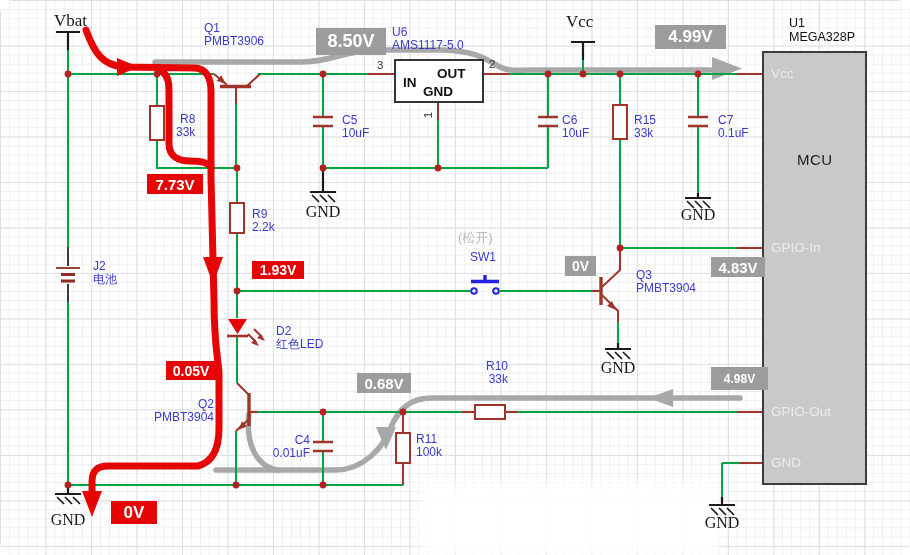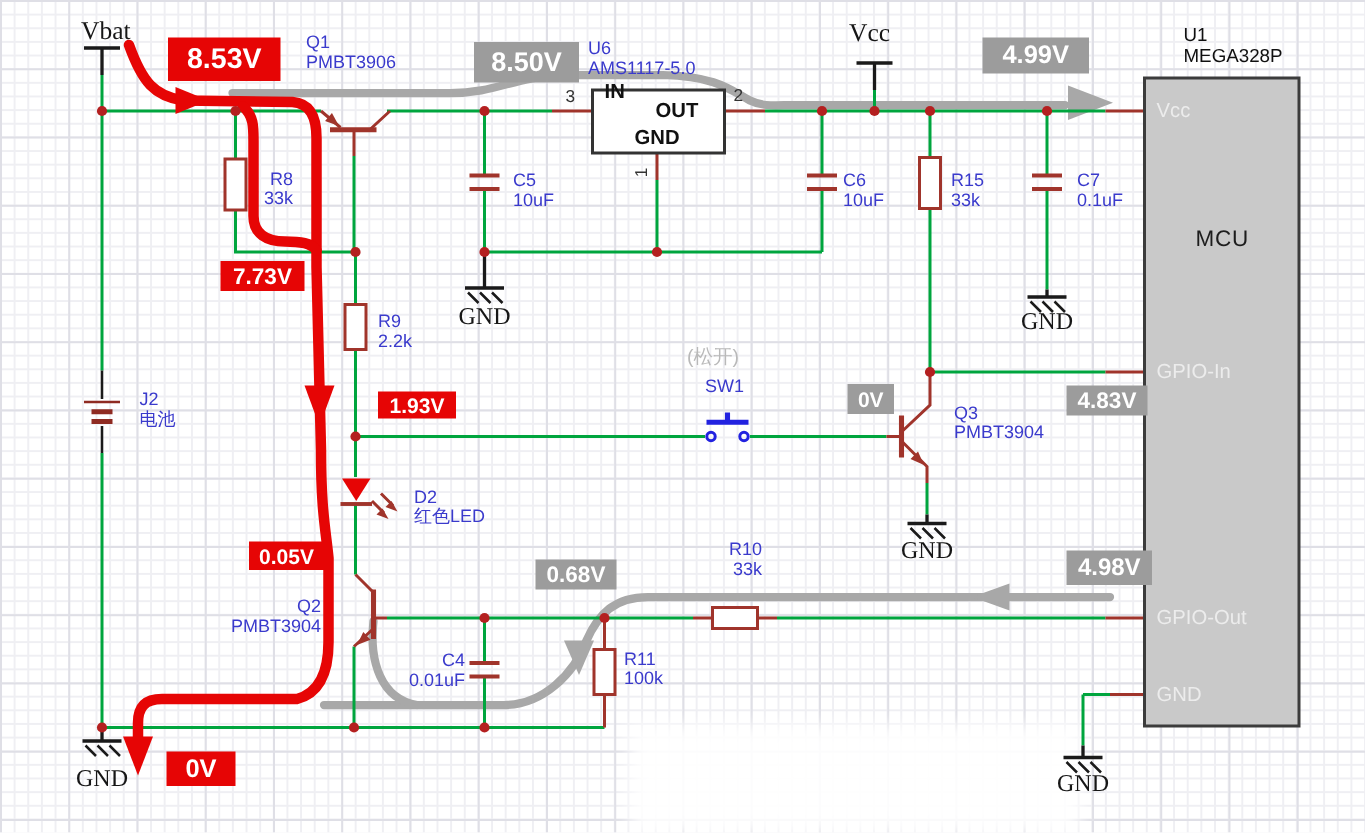--- a/index.html
+++ b/index.html
@@ -11,20 +11,21 @@
   #canvas{
     position:relative;width:910px;height:555px;overflow:hidden;
     background-color:#ffffff;
     background-image:
       linear-gradient(#dfdfe6 1px, transparent 1px),
       linear-gradient(90deg,#dfdfe6 1px, transparent 1px),
       linear-gradient(#efeff3 1px, transparent 1px),
       linear-gradient(90deg,#efeff3 1px, transparent 1px);
     background-size:45.5px 45.5px,45.5px 45.5px,9.1px 9.1px,9.1px 9.1px;
     font-family:"Liberation Sans",sans-serif;
+    border-radius:13px;
   }
   #wm{position:absolute;left:420px;top:483px;width:300px;height:72px;
       background:rgba(255,255,255,.9);filter:blur(6px);}
   svg{position:absolute;left:0;top:0;}
   .wire{fill:none;stroke:var(--wire);stroke-width:2;}
   .lead{fill:none;stroke:var(--lead);stroke-width:2;}
   .bar{fill:none;stroke:var(--lead);stroke-width:3.4;}
   .comp{fill:#ffffff;stroke:var(--lead);stroke-width:2;}
   .cap{fill:none;stroke:var(--lead);stroke-width:2.6;}
   .blk{fill:none;stroke:#1a1a1a;stroke-width:2.2;}
@@ -296,41 +297,40 @@
   </div>
   <div class="txt clabel" style="left:416px;top:433px;">
     <div>R11</div>
       <div>100k</div>
   </div>
   <div class="txt clabel c" style="left:468px;top:360px;width:40px;">
     <div>R10</div>
       <div>33k</div>
   </div>
 
-  <div class="txt boxtxt" style="left:403px;top:53px;">IN</div>
+  <div class="txt boxtxt" style="left:403px;top:75px;">IN</div>
   <div class="txt boxtxt" style="left:437px;top:66px;">OUT</div>
   <div class="txt boxtxt" style="left:423px;top:84px;">GND</div>
   <div class="txt pnum" style="left:377px;top:59px;">3</div>
   <div class="txt pnum" style="left:489px;top:58px;">2</div>
   <div class="txt pnum rot" style="left:425px;top:109px;">1</div>
 
   <div class="txt u1label" style="left:765px;top:17px;margin-left:24px;">
     <div>U1</div>
       <div>MEGA328P</div>
   </div>
   <div class="txt mcupin" style="left:771px;top:66px;">Vcc</div>
   <div class="txt mcupin" style="left:771px;top:240px;">GPIO-In</div>
   <div class="txt mcupin" style="left:771px;top:404px;">GPIO-Out</div>
   <div class="txt mcupin" style="left:771px;top:455px;">GND</div>
   <div class="txt mcuname" style="left:797px;top:151px;">MCU</div>
 
-  <div class="badge red" style="left:112px;top:25px;width:75px;height:29px;font-size:19px;">8.53V</div>
   <div class="badge gray" style="left:288px;top:28px;width:70px;height:27px;font-size:18px;">8.50V</div>
   <div class="badge gray" style="left:627px;top:25px;width:71px;height:24px;font-size:17px;">4.99V</div>
   <div class="badge red" style="left:147px;top:174px;width:56px;height:20px;font-size:15px;">7.73V</div>
   <div class="badge red" style="left:252px;top:261px;width:52px;height:18px;font-size:14px;">1.93V</div>
   <div class="badge gray" style="left:537px;top:256px;width:31px;height:20px;font-size:14px;">0V</div>
   <div class="badge gray" style="left:683px;top:257px;width:54px;height:20px;font-size:15px;">4.83V</div>
   <div class="badge red" style="left:166px;top:361px;width:50px;height:19px;font-size:14px;">0.05V</div>
   <div class="badge gray" style="left:329px;top:373px;width:54px;height:20px;font-size:15px;">0.68V</div>
-  <div class="badge gray" style="left:683px;top:367px;width:57px;height:23px;font-size:16px;">4.98V</div>
+  <div class="badge gray" style="left:683px;top:367px;width:57px;height:23px;font-size:12px;">4.98V</div>
   <div class="badge red" style="left:111px;top:501px;width:46px;height:23px;font-size:17px;">0V</div>
 </div>
 
 </body></html>

